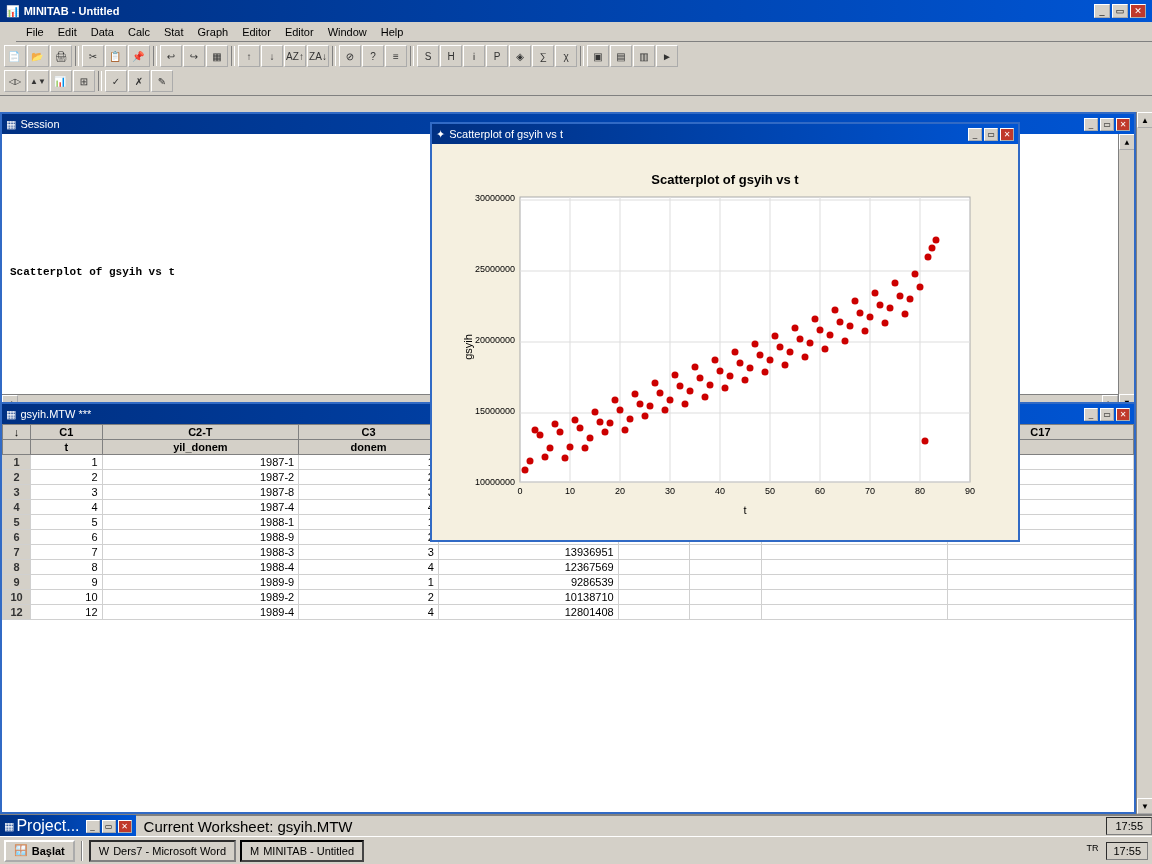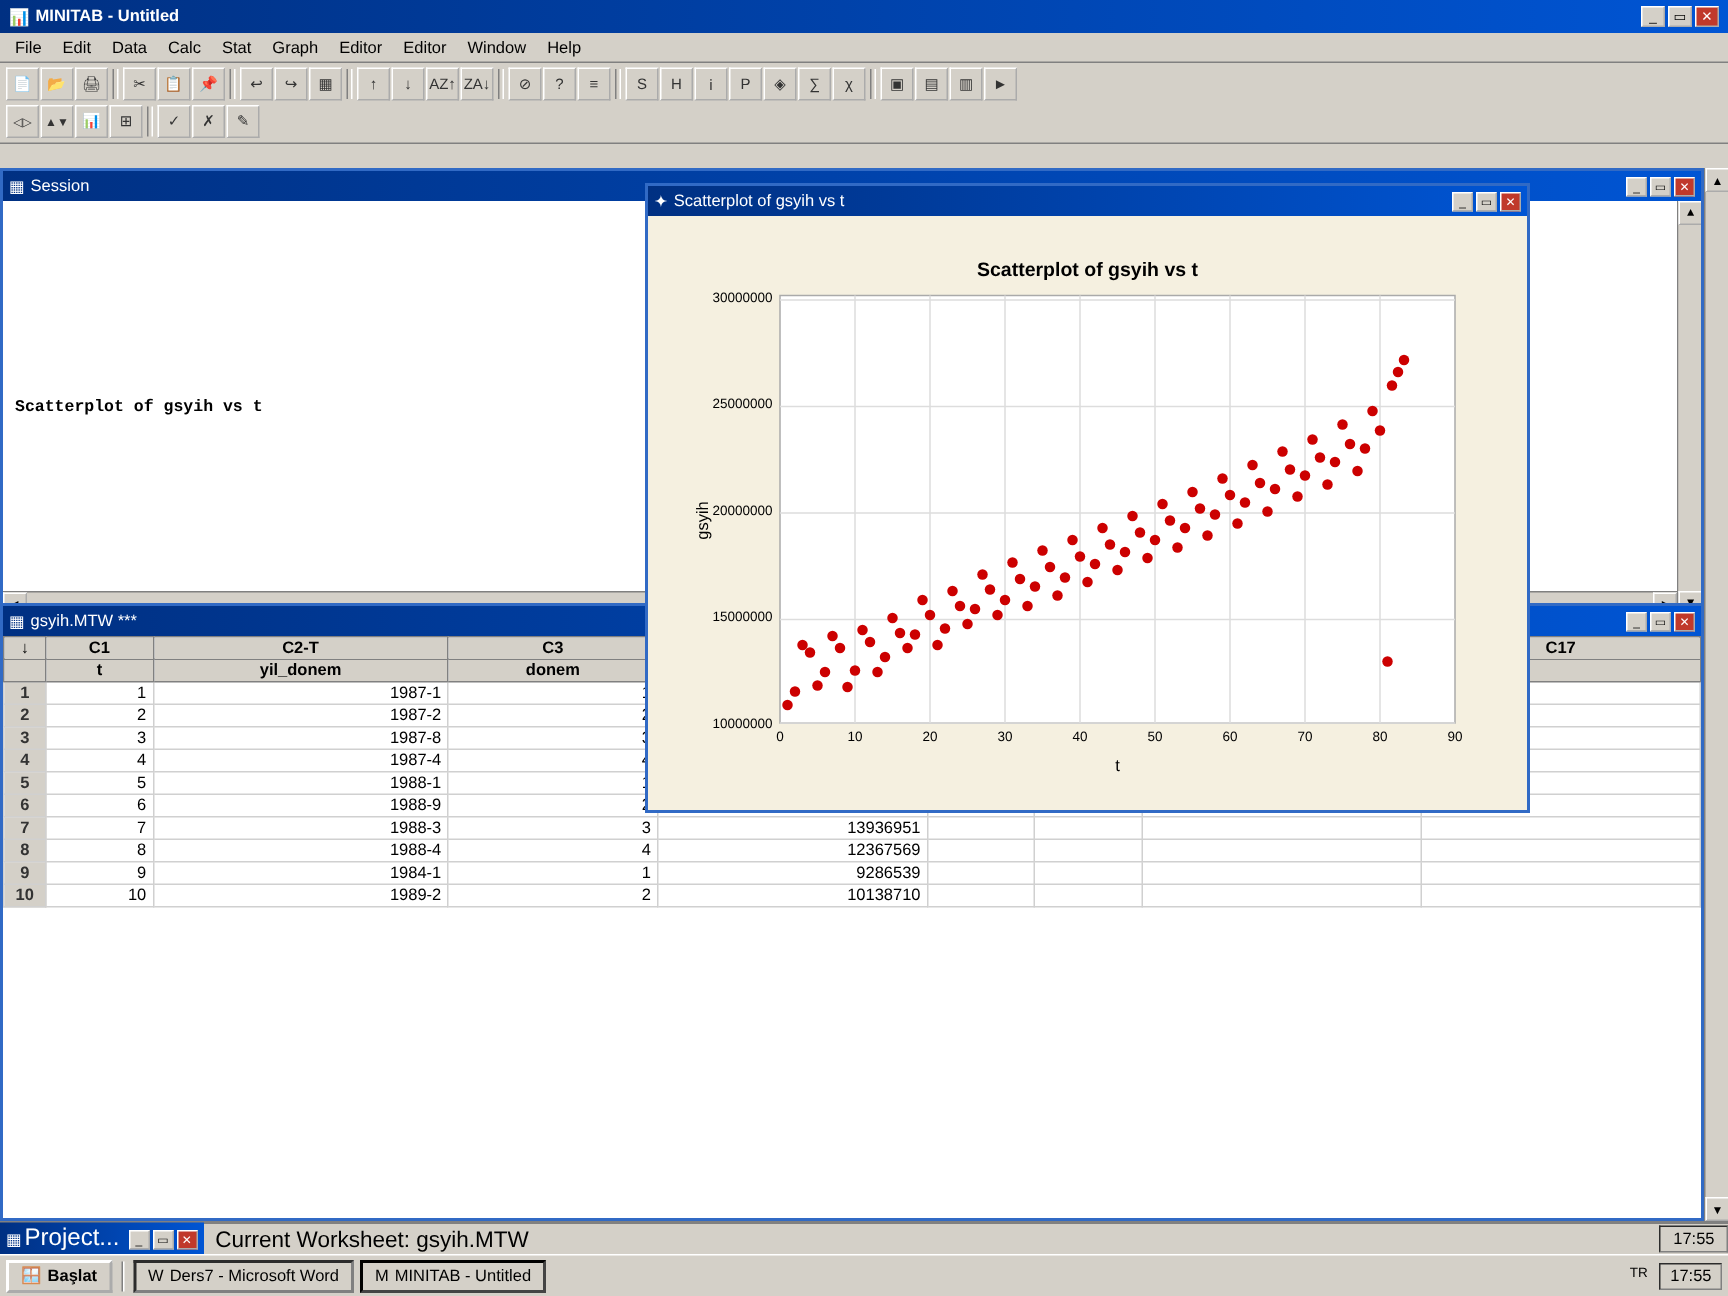--- a/index.html
+++ b/index.html
@@ -30,20 +30,21 @@
 
     
     .menu-bar {
       background: #d4d0c8;
       display: flex;
       padding: 2px 4px;
       gap: 2px;
       border-bottom: 1px solid #808080;
       height: 20px;
       align-items: center;
+      margin-left: 16px;
     }
     .menu-item {
       padding: 2px 6px;
       font-size: 11px;
       cursor: pointer;
       color: #000;
     }
 
     
     .toolbar-area {
@@ -456,34 +457,45 @@
       <td>4</td>
       <td>12367569</td>
       <td></td>
       <td></td>
       <td></td>
       <td></td>
     </tr>
               <tr>
       <td class="row-num">9</td>
       <td>9</td>
-      <td class="text-cell">1984-1</td>
+      <td class="text-cell">1989-9</td>
       <td>1</td>
       <td>9286539</td>
       <td></td>
       <td></td>
       <td></td>
       <td></td>
     </tr>
               <tr>
       <td class="row-num">10</td>
       <td>10</td>
       <td class="text-cell">1989-2</td>
       <td>2</td>
       <td>10138710</td>
+      <td></td>
+      <td></td>
+      <td></td>
+      <td></td>
+    </tr>
+              <tr>
+      <td class="row-num">12</td>
+      <td>12</td>
+      <td class="text-cell">1989-4</td>
+      <td>4</td>
+      <td>12801408</td>
       <td></td>
       <td></td>
       <td></td>
       <td></td>
     </tr>
             </tbody>
         </table>
       </div>
     </div>
 

